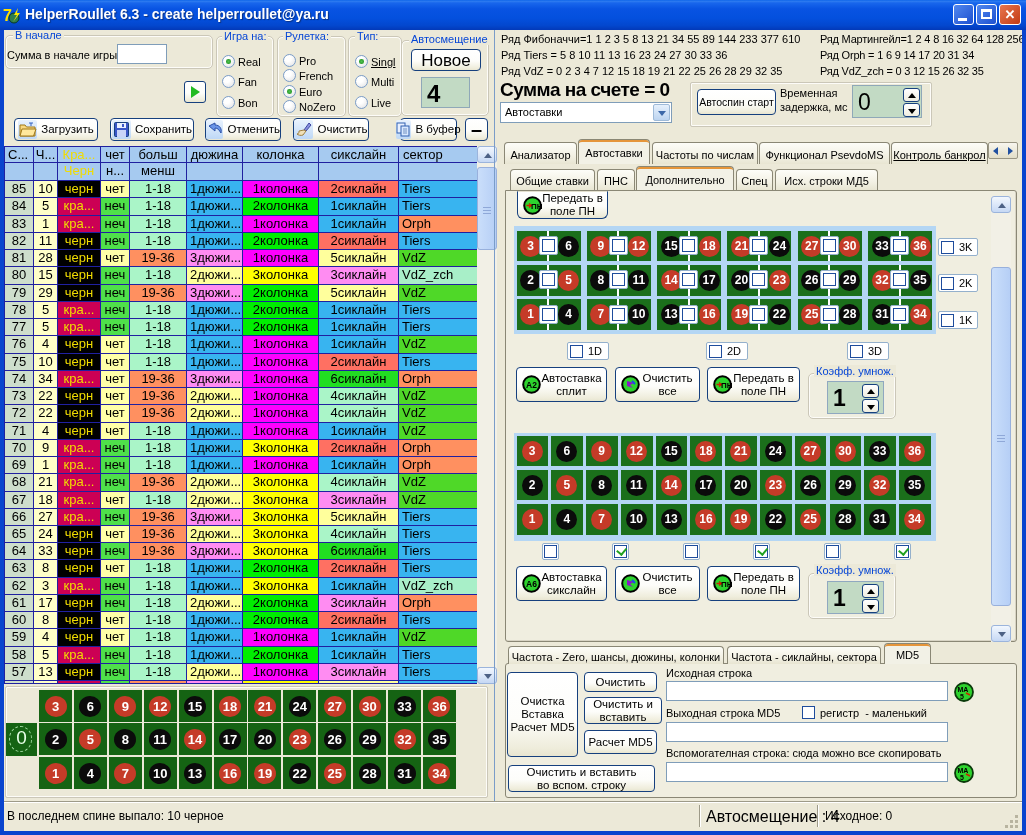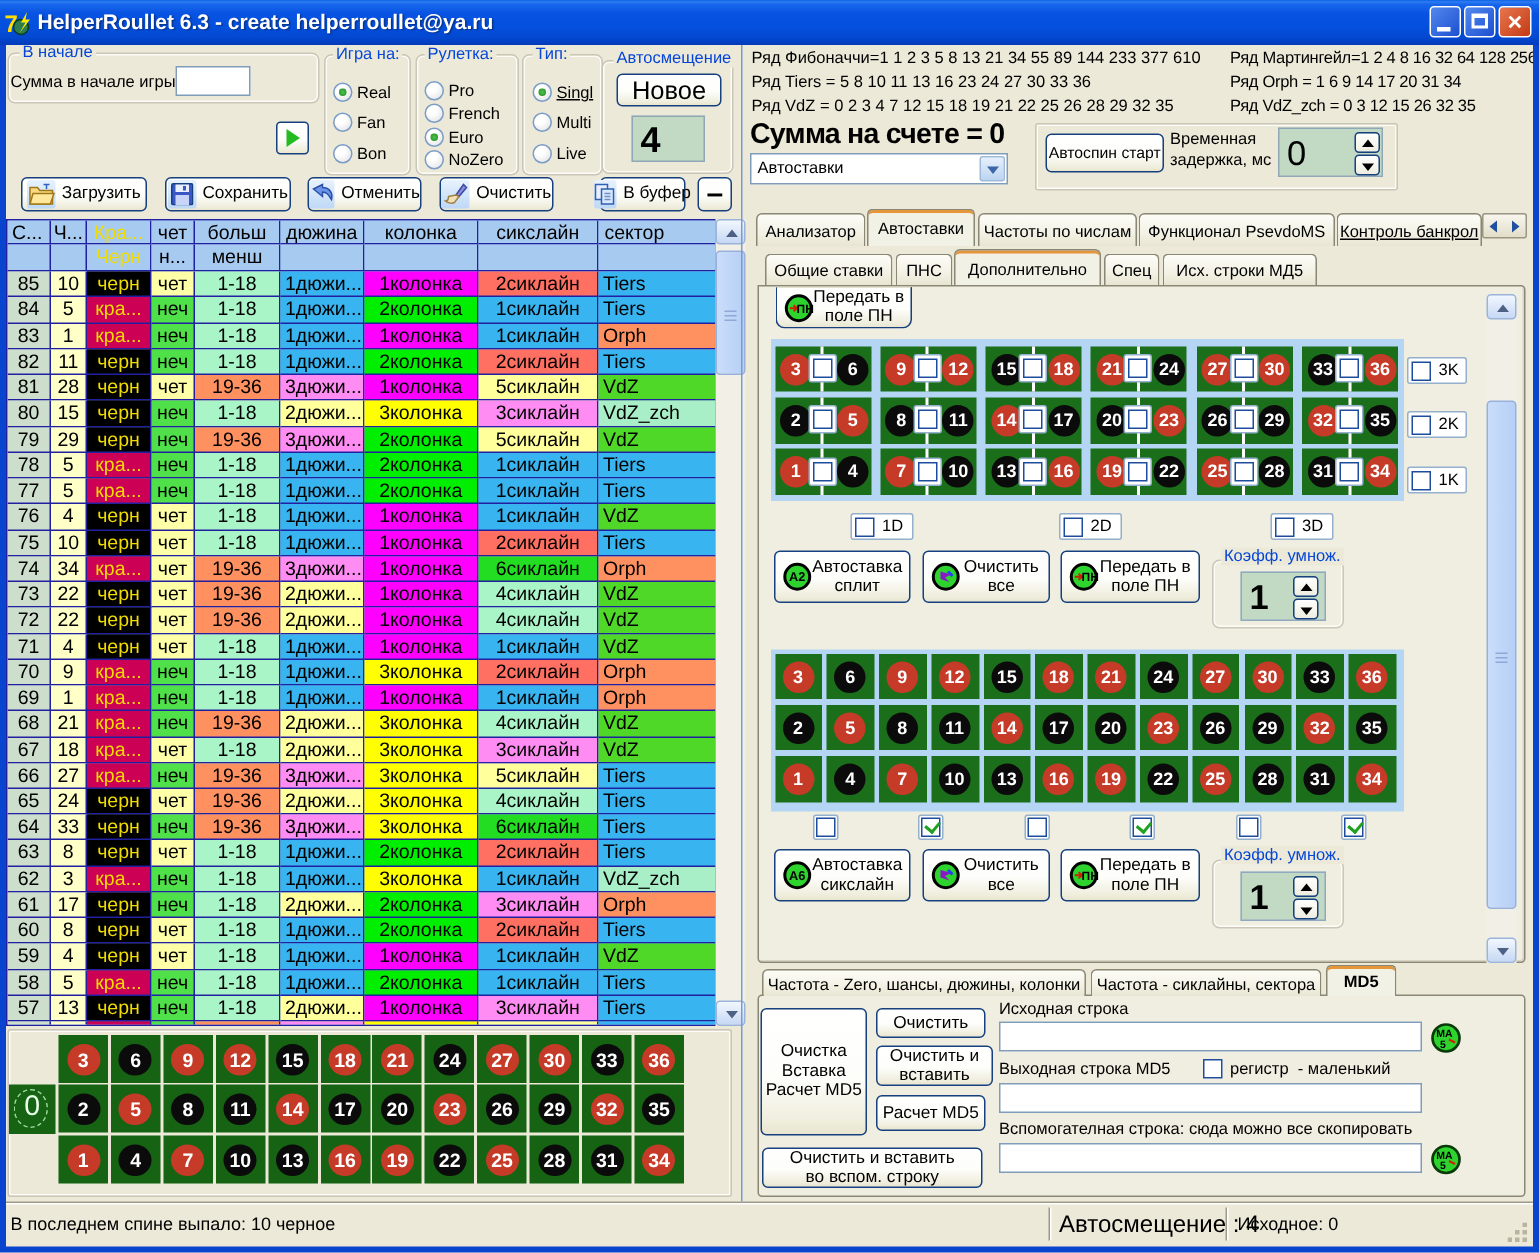--- a/index.html
+++ b/index.html
@@ -902,21 +902,21 @@
         <div class="ab" style="left:0;bottom:0;width:20px;height:17px;background:linear-gradient(#F2F7FE,#C6D8F4);border:1px solid #9BB4DC;border-radius:3px;">
           <div class="ab" style="left:5.5px;top:6px;border-left:4px solid transparent;border-right:4px solid transparent;border-top:5px solid #4D6185;"></div>
         </div>
         <div class="ab" style="left:0;top:71px;width:20px;height:339px;background:linear-gradient(90deg,#CADEFA,#B6CFF6);border:1px solid #98B0DC;border-radius:3px;">
           <div class="ab" style="left:5px;top:166.5px;width:8px;height:1.5px;background:#8FA8D8;box-shadow:0 3px 0 #8FA8D8,0 6px 0 #8FA8D8;"></div>
         </div>
       </div>
       <div class="ab" style="left:501px;top:633px;width:512px;height:135px;border:1px solid #8A8775;border-radius:3px;background:#F0EEE0;"></div>
       <div class="tab" style="left:504px;top:616px;width:216px;height:18px;font-size:11px;line-height:20px;">Частота - Zero, шансы, дюжины, колонки</div>
       <div class="tab" style="left:723px;top:616px;width:154px;height:18px;font-size:11px;line-height:20px;">Частота - сиклайны, сектора</div>
-      <div class="tab sel" style="left:880px;top:613px;width:47px;height:21px;font-size:11px;line-height:23px;font-weight:bold;">MD5</div>
+      <div class="tab sel" style="left:880px;top:613px;width:47px;height:21px;font-size:11px;line-height:23px;">MD5</div>
 <div class="btn" style="left:503px;top:642px;width:71px;height:85px;">Очистка<br>Вставка<br>Расчет MD5</div>
 <div class="btn" style="left:580px;top:642px;width:73px;height:20px;">Очистить</div>
 <div class="btn" style="left:580px;top:667px;width:78px;height:27px;">Очистить и<br>вставить</div>
 <div class="btn" style="left:580px;top:700px;width:73px;height:24px;">Расчет MD5</div>
 <div class="btn" style="left:504px;top:735px;width:147px;height:27px;">Очистить и  вставить<br>во вспом. строку</div>
 <div class="lbl" style="left:662px;top:637px;">Исходная строка</div>
 <div class="inp" style="left:662px;top:651px;width:282px;height:20px;"></div>
 <div class="lbl" style="left:662px;top:677px;">Выходная строка MD5</div>
 <div class="cb" style="left:798px;top:676px;"></div>
 <div class="lbl" style="left:816px;top:677px;">регистр&nbsp; - маленький</div>

